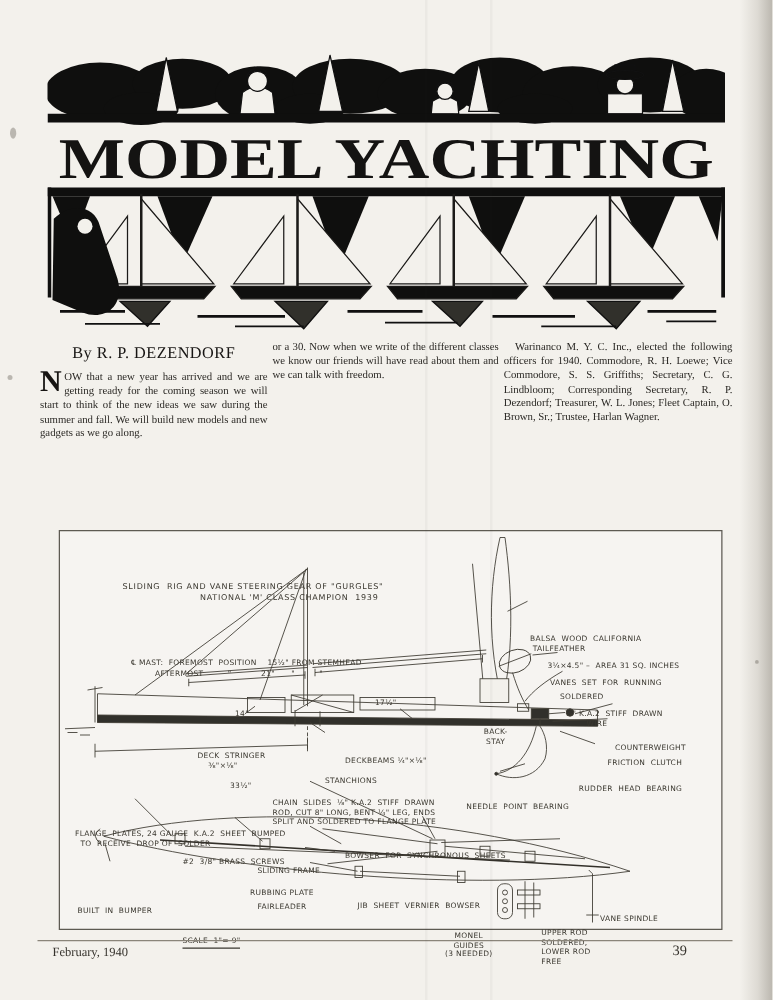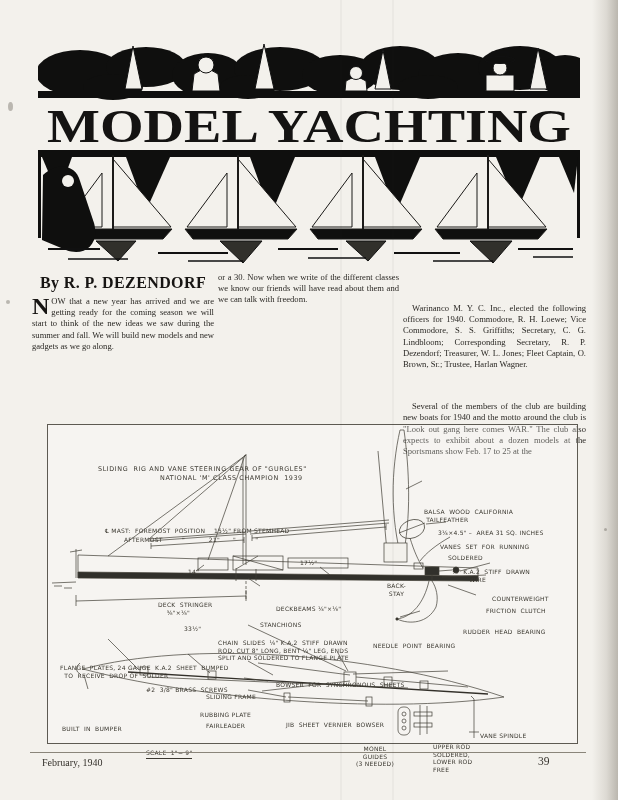--- a/index.html
+++ b/index.html
@@ -7,25 +7,25 @@
   #page{position:relative;width:618px;height:800px;background:#f3f1ec;overflow:hidden;color:#1e1c19;}
   
   .edge-band{position:absolute;top:0;right:0;width:26px;height:100%;
     background:linear-gradient(to right,rgba(120,112,98,0) 0%,rgba(120,112,98,.18) 55%,rgba(95,88,75,.38) 100%);}
   .streak{position:absolute;top:0;width:2px;height:100%;background:rgba(60,55,45,.04);}
   .speck{position:absolute;border-radius:50%;background:rgba(80,75,65,.35);}
   
   .masthead{position:absolute;left:38px;top:43px;width:542px;height:222px;}
   
   .byline{position:absolute;left:32px;top:274px;width:182px;text-align:center;
-    font-weight:bold;font-size:16px;letter-spacing:.4px;color:#171513;}
+    font-weight:normal;font-size:13px;letter-spacing:.4px;color:#171513;}
   .col{position:absolute;top:272px;width:182px;font-size:8.6px;line-height:11.2px;
     text-align:justify;color:#2a2824;}
   .col p{margin:0 0 1px 0;}
-  .col p.ind{text-indent:9px;margin-top:31px;}
+  .col p.ind{text-indent:9px;}
   #col1{left:32px;top:296px;}
   #col2{left:218px;width:181px;}
   #col3{left:403px;width:183px;}
   .dropcap{float:left;font-size:24px;line-height:19px;font-weight:bold;padding:1px 2px 0 0;color:#171513;}
   
   .diagram-box{position:absolute;left:47px;top:424px;width:529px;height:318px;
     border:1px solid #5d5а52;border:1px solid #5d5a52;background:rgba(255,255,255,.25);}
   .diagram-box svg{position:absolute;left:0;top:0;}
   .dlabel{position:absolute;font-family:"DejaVu Sans",sans-serif;font-size:6px;line-height:7.5px;
     letter-spacing:.25px;color:#3a372f;white-space:pre;margin-top:36px;}
@@ -148,21 +148,20 @@
   <div class="col" id="col1">
     <p><span class="dropcap">N</span><span>OW that a new year has arrived and we are getting ready for the coming season we will start to think of the new ideas we saw during the summer and fall. We will build new models and new gadgets as we go along.</span></p>
   </div>
 
   <div class="col" id="col2">
     <p>or a 30.  Now when we write of the different classes we know our friends will have read about them and we can talk with freedom.</p>
   </div>
 
   <div class="col" id="col3">
     <p class="ind">Warinanco M. Y. C. Inc., elected the following officers for 1940.  Commodore, R. H. Loewe; Vice Commodore, S. S. Griffiths; Secretary, C. G. Lindbloom; Corresponding Secretary, R. P. Dezendorf; Treasurer, W. L. Jones; Fleet Captain, O. Brown, Sr.; Trustee, Harlan Wagner.</p>
-    <p class="ind">Several of the members of the club are building new boats for 1940 and the motto around the club is "Look out gang here comes WAR."  The club also expects to exhibit about a dozen models at the Sportsmans show Feb. 17 to 25 at the</p>
   </div>
 
   <div class="diagram-box">
     <svg width="529" height="318" viewBox="0 0 529 318">
       <g class="ln">
 
         <path d="M30,130 L430,143"></path>
         <path class="dk" d="M30,147 L430,151 L430,156 L30,153 Z"></path>
         <path d="M30,130 L30,153 M430,143 L430,156"></path>
         <path d="M28,124 L28,153 M22,127 L34,125"></path>

